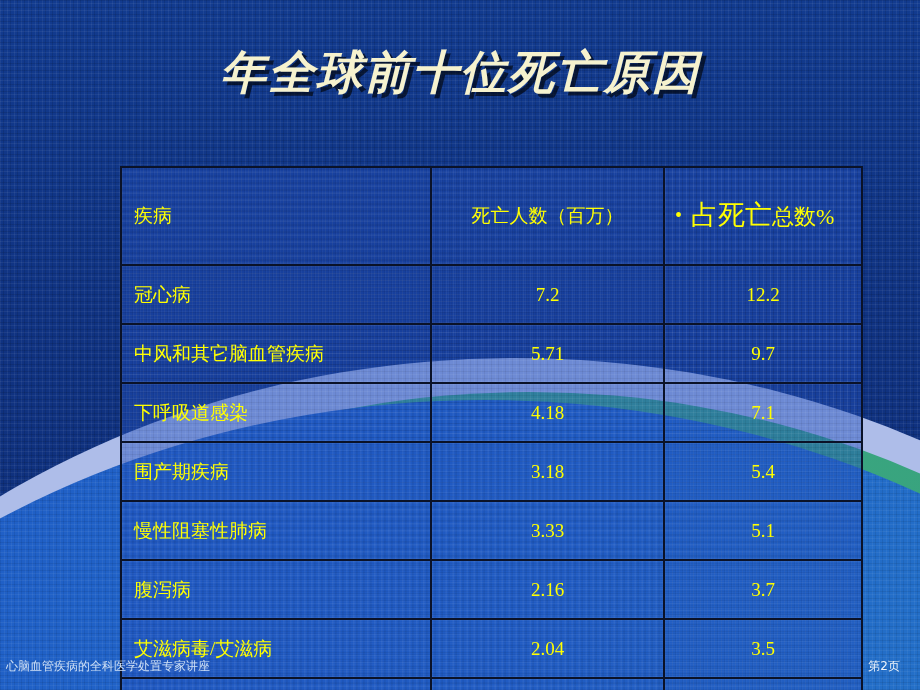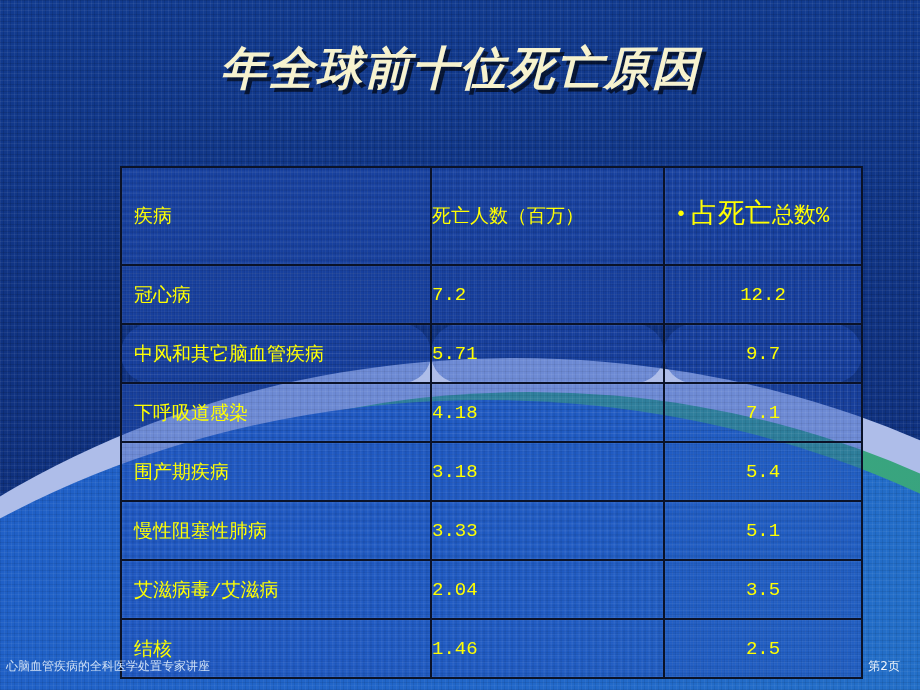--- a/index.html
+++ b/index.html
@@ -93,21 +93,21 @@
     pointer-events: none;
   }
 
   
   .title {
     position: absolute;
     left: 0;
     top: 44px;
     width: 920px;
     text-align: center;
-    font-family: Liberation Mono, monospace;
+    font-family: Liberation Sans, sans-serif;
     font-style: italic;
     font-weight: bold;
     font-size: 46px;
     line-height: 56px;
     letter-spacing: 2px;
     color: #f6f2ce;
     text-shadow: 4px 4px 0 rgba(0,0,0,0.62);
     white-space: nowrap;
   }
 
@@ -119,21 +119,21 @@
     width: 741px;
   }
   table.deaths {
     border-collapse: collapse;
     width: 741px;
     table-layout: fixed;
   }
   table.deaths td {
     border: 2px solid #0a1228;
     color: #ffff00;
-    font-family: Liberation Mono, monospace;
+    font-family: Liberation Serif, serif;
     font-size: 19px;
     vertical-align: middle;
     position: relative;
     background-color: rgba(32,78,188,0.46);
     background-image:
       repeating-linear-gradient(0deg,
         rgba(255,255,255,0.05) 0px, rgba(255,255,255,0.05) 1px,
         rgba(0,0,0,0) 1px, rgba(0,0,0,0) 3px,
         rgba(0,0,0,0.06) 3px, rgba(0,0,0,0.06) 4px,
         rgba(0,0,0,0) 4px, rgba(0,0,0,0) 7px),
@@ -141,26 +141,26 @@
         rgba(255,255,255,0.05) 0px, rgba(255,255,255,0.05) 1px,
         rgba(0,0,0,0) 1px, rgba(0,0,0,0) 3px,
         rgba(0,0,0,0.06) 3px, rgba(0,0,0,0.06) 4px,
         rgba(0,0,0,0) 4px, rgba(0,0,0,0) 7px);
   }
   col.c-name  { width: 310px; }
   col.c-num   { width: 233px; }
   col.c-pct   { width: 198px; }
 
   .cell-name { padding: 6px 0 6px 12px; text-align: left; }
-  .cell-num  { text-align: left; padding: 6px 0; }
+  .cell-num  { text-align: center; padding: 6px 0; }
   .cell-pct  { text-align: center; padding: 6px 0; }
 
   tr.hdr td { height: 84px; }
   tr.r1 td  { height: 54px; }
-  tr.r2 td  { height: 56px; border-radius: 29px; }
+  tr.r2 td  { height: 56px; }
   tr.data td { height: 45px; }
 
   .hdr .cell-name, .hdr .cell-num { font-size: 19px; }
 
   
   .pct-head {
     color: #ffffff;
     text-align: left;
     padding: 4px 10px 4px 10px;
     line-height: 30px;
@@ -245,20 +245,25 @@
           <td class="cell-name">围产期疾病</td>
           <td class="cell-num">3.18</td>
           <td class="cell-pct">5.4</td>
         </tr>
         <tr class="data">
           <td class="cell-name">慢性阻塞性肺病</td>
           <td class="cell-num">3.33</td>
           <td class="cell-pct">5.1</td>
         </tr>
         <tr class="data">
+          <td class="cell-name">腹泻病</td>
+          <td class="cell-num">2.16</td>
+          <td class="cell-pct">3.7</td>
+        </tr>
+        <tr class="data">
           <td class="cell-name">艾滋病毒/艾滋病</td>
           <td class="cell-num">2.04</td>
           <td class="cell-pct">3.5</td>
         </tr>
         <tr class="data">
           <td class="cell-name">结核</td>
           <td class="cell-num">1.46</td>
           <td class="cell-pct">2.5</td>
         </tr>
 

